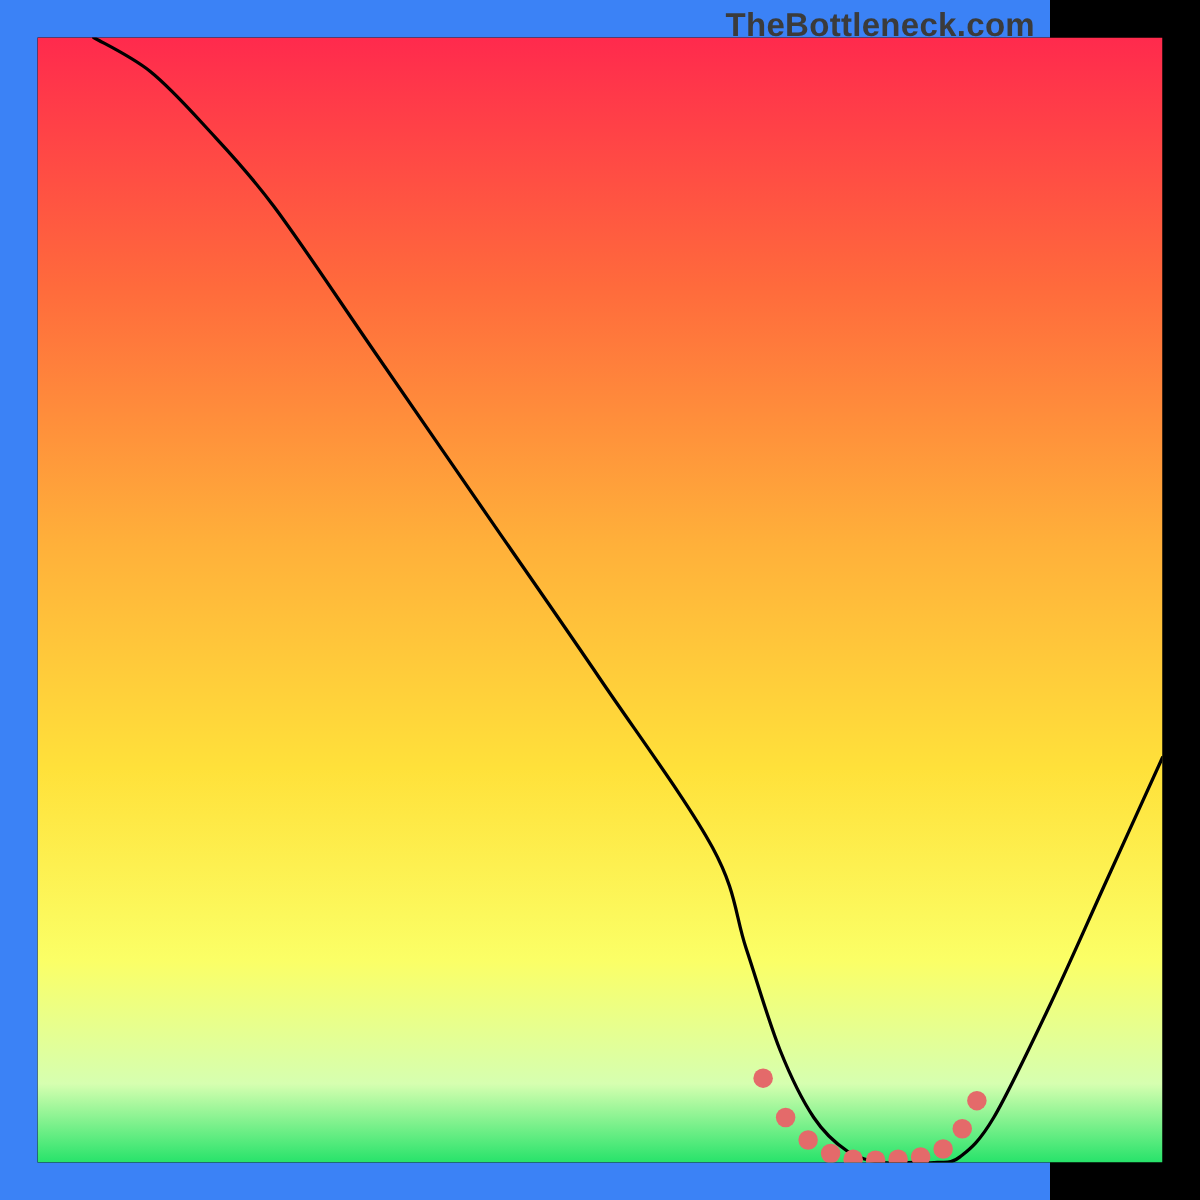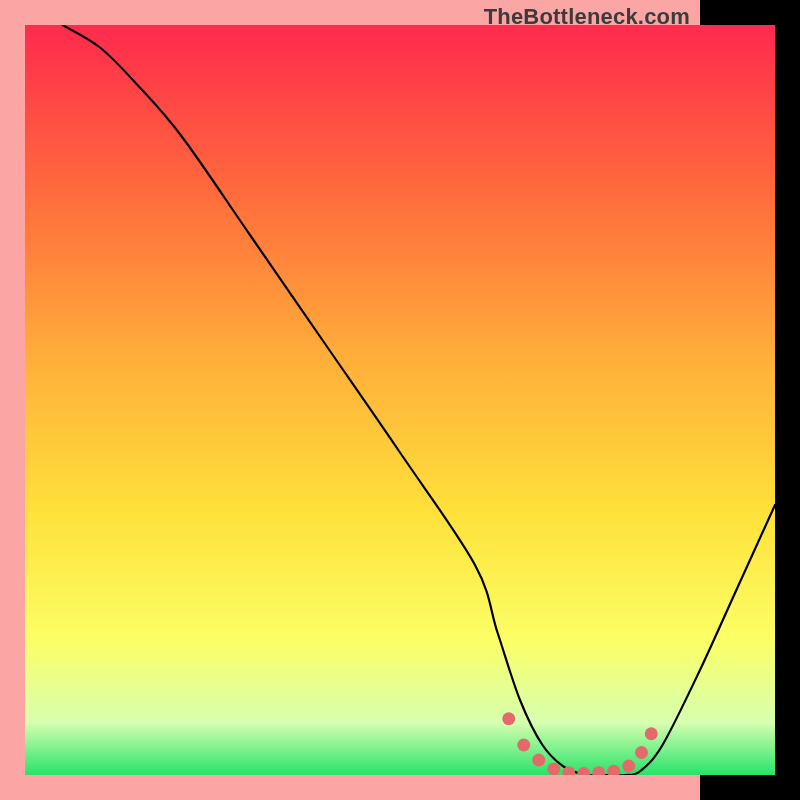--- a/index.html
+++ b/index.html
@@ -8,21 +8,21 @@
     width: 800px;
     height: 800px;
     background: #000;
     overflow: hidden;
     font-family: Arial, Helvetica, sans-serif;
   }
   .frame {
     position: relative;
     width: 700px;
     height: 800px;
-    background: #fca5a5;
+    background: #3b82f6;
   }
   .watermark {
     position: absolute;
     top: 4px;
     right: 10px;
     color: #3b3b3b;
     font-size: 22px;
     font-weight: bold;
     letter-spacing: 0.2px;
     z-index: 5;

